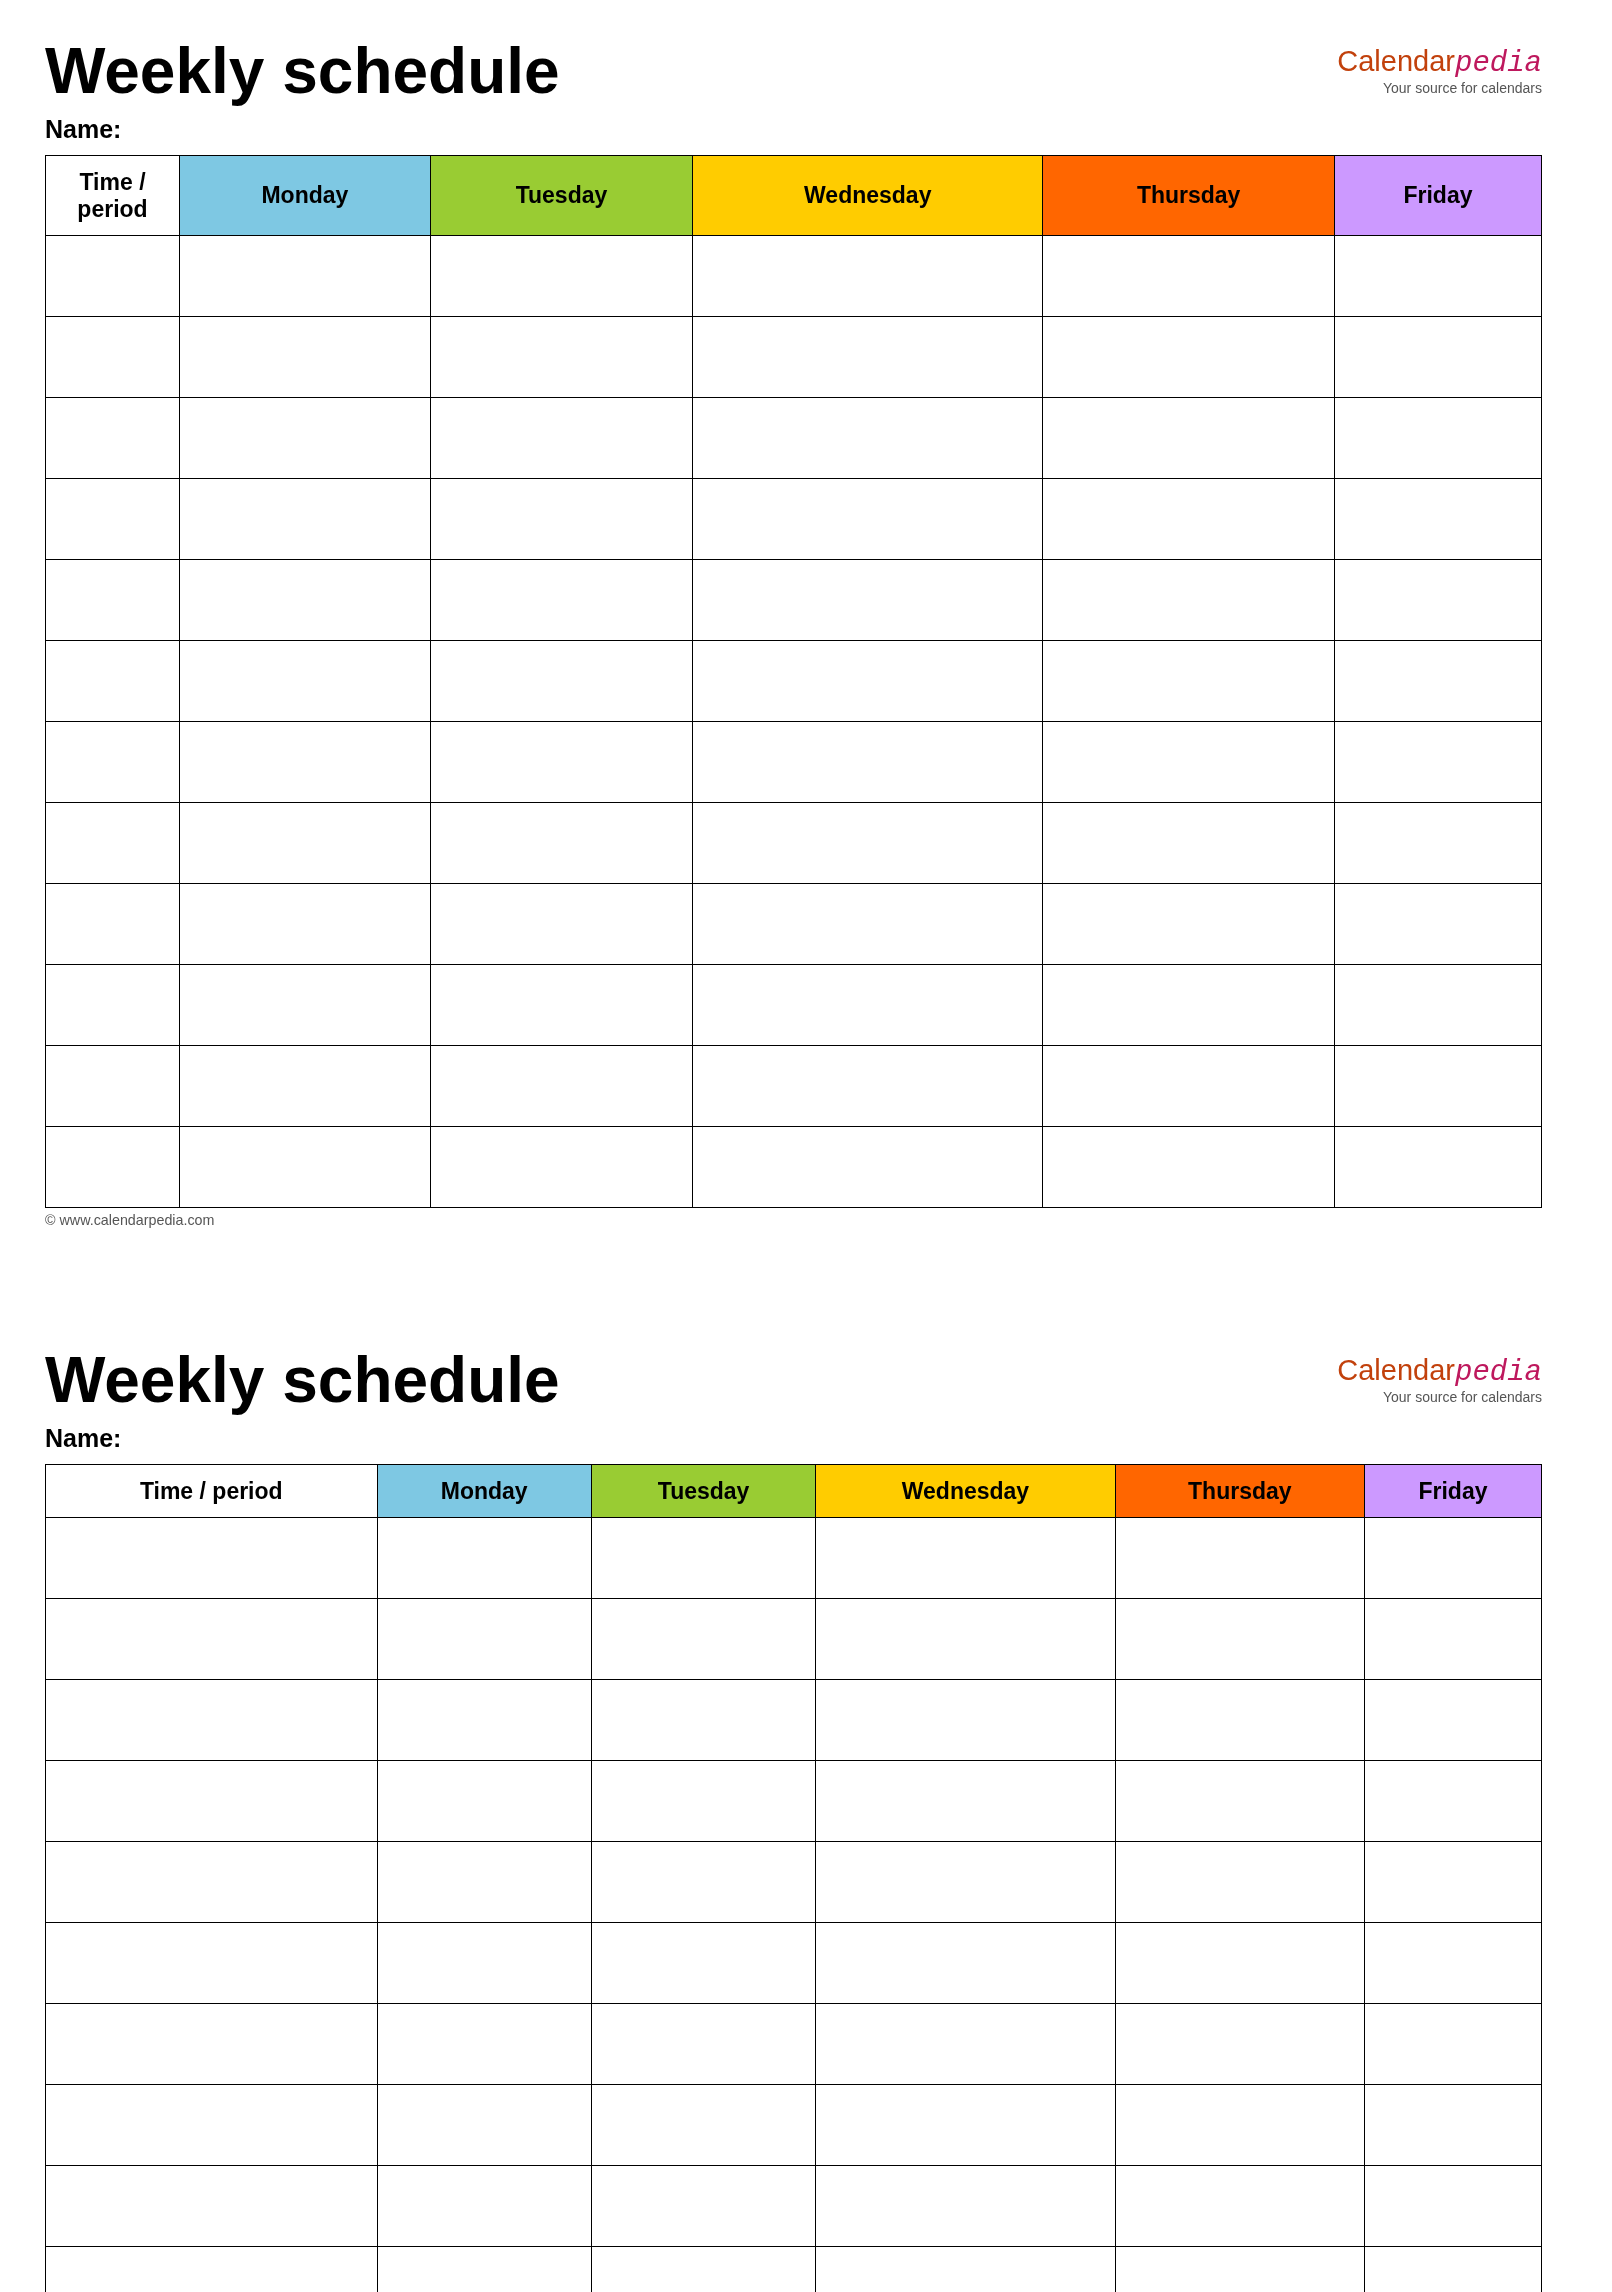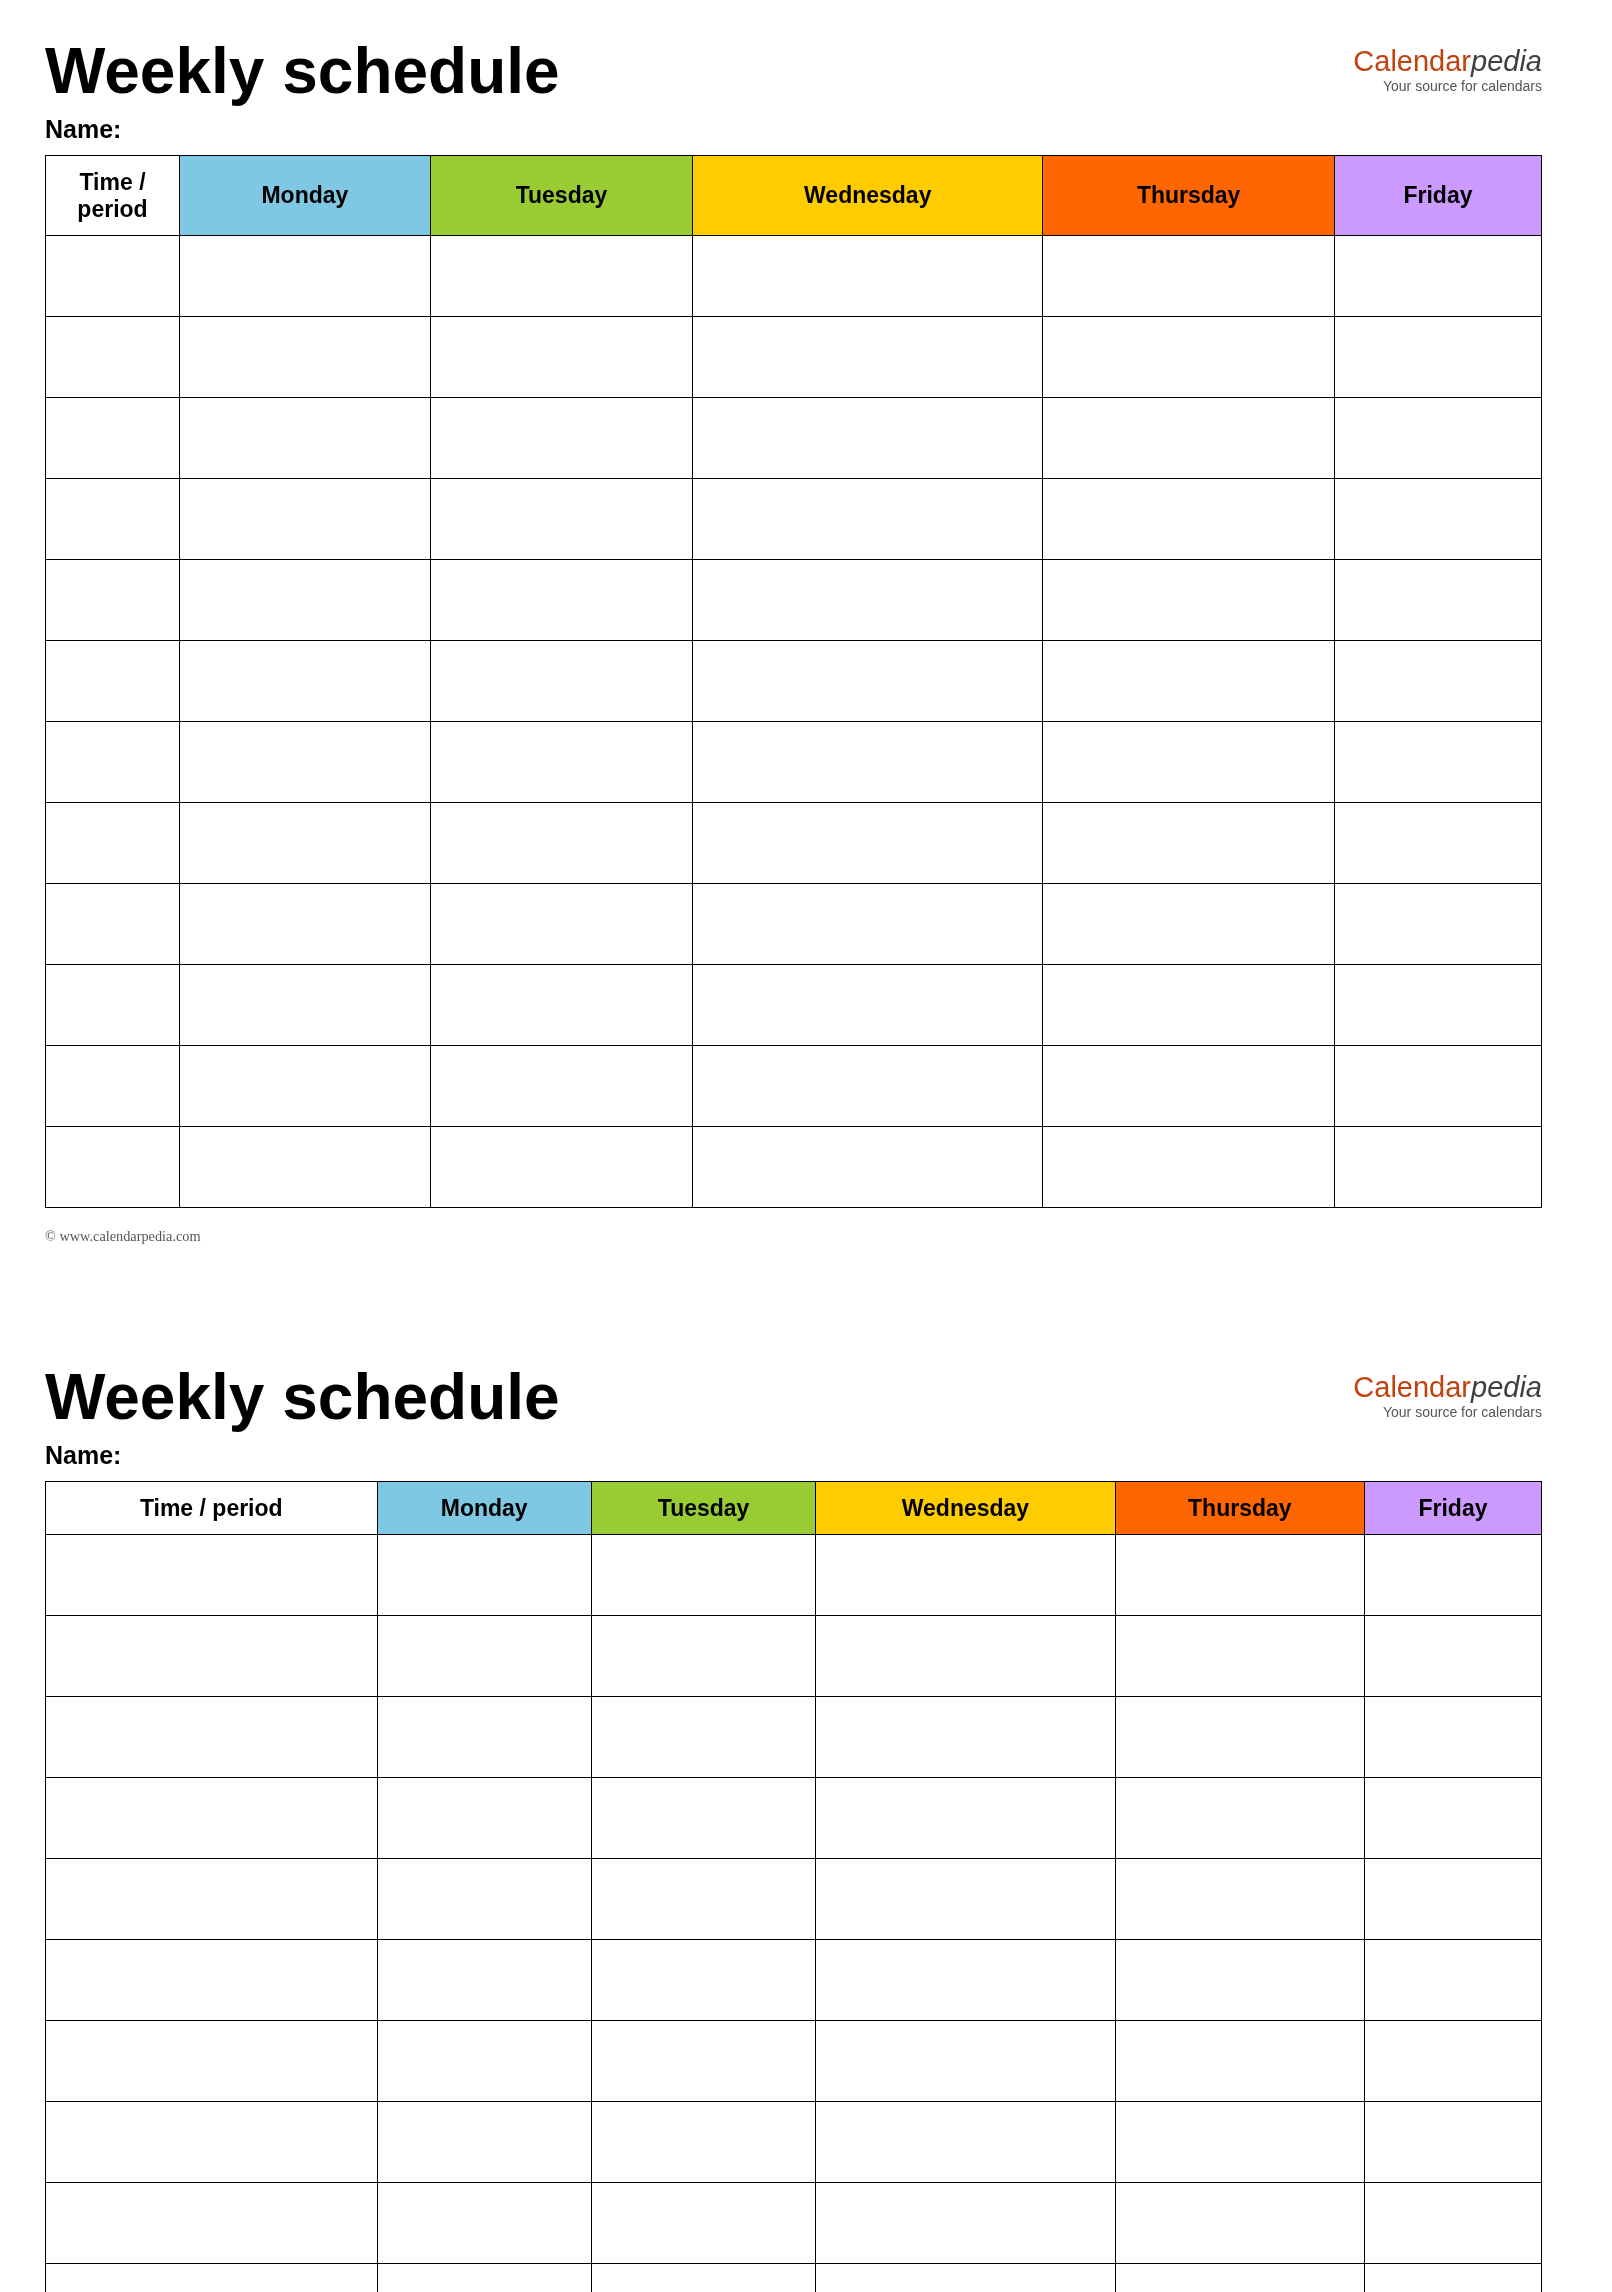--- a/index.html
+++ b/index.html
@@ -42,22 +42,23 @@
       font-size: 29px;
       color: #000000;
       font-weight: normal;
     }
 
     .logo-text .calendar {
       color: #c2410c;
     }
 
     .logo-text .pedia {
-      color: #404040;
+      color: #be185d;
       font-style: italic;
+      font-family: Liberation Mono, monospace;
     }
 
     .logo-subtitle {
       font-size: 14px;
       color: #555555;
       display: block;
     }
 
     .name-label {
       font-size: 25px;
@@ -111,22 +112,21 @@
       background: #cc99ff;
     }
 
     .schedule-table td {
       height: 81px;
     }
 
     .footer-text {
       font-size: 14.3px;
       color: #555555;
-      margin-top: 20px;
-      font-family: Liberation Serif, serif;
+      margin-top: 4px;
     }
 
     .divider {
       height: 54px;
     }
 
     
     .schedule-table th.th-time-2 {
       background: #ffffff;
     }

